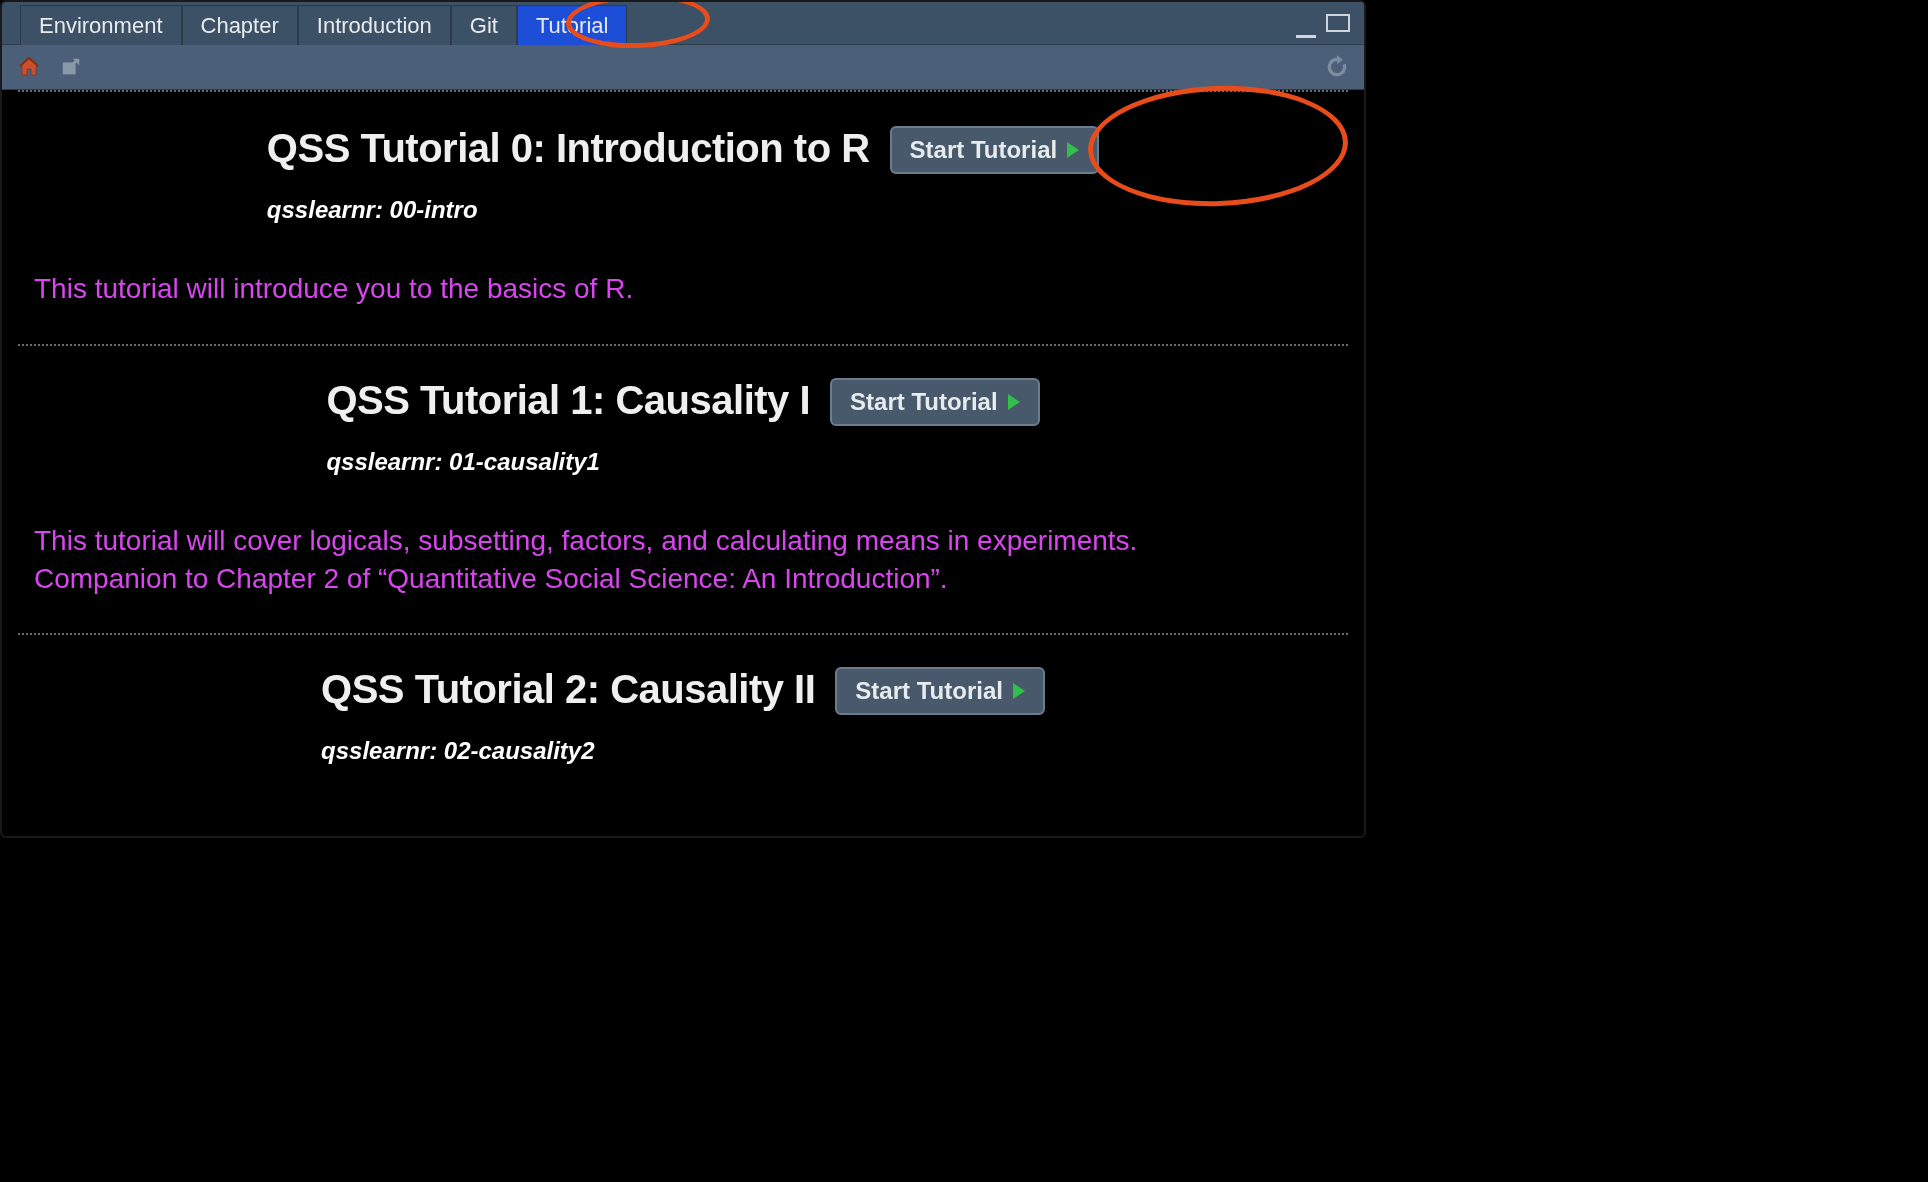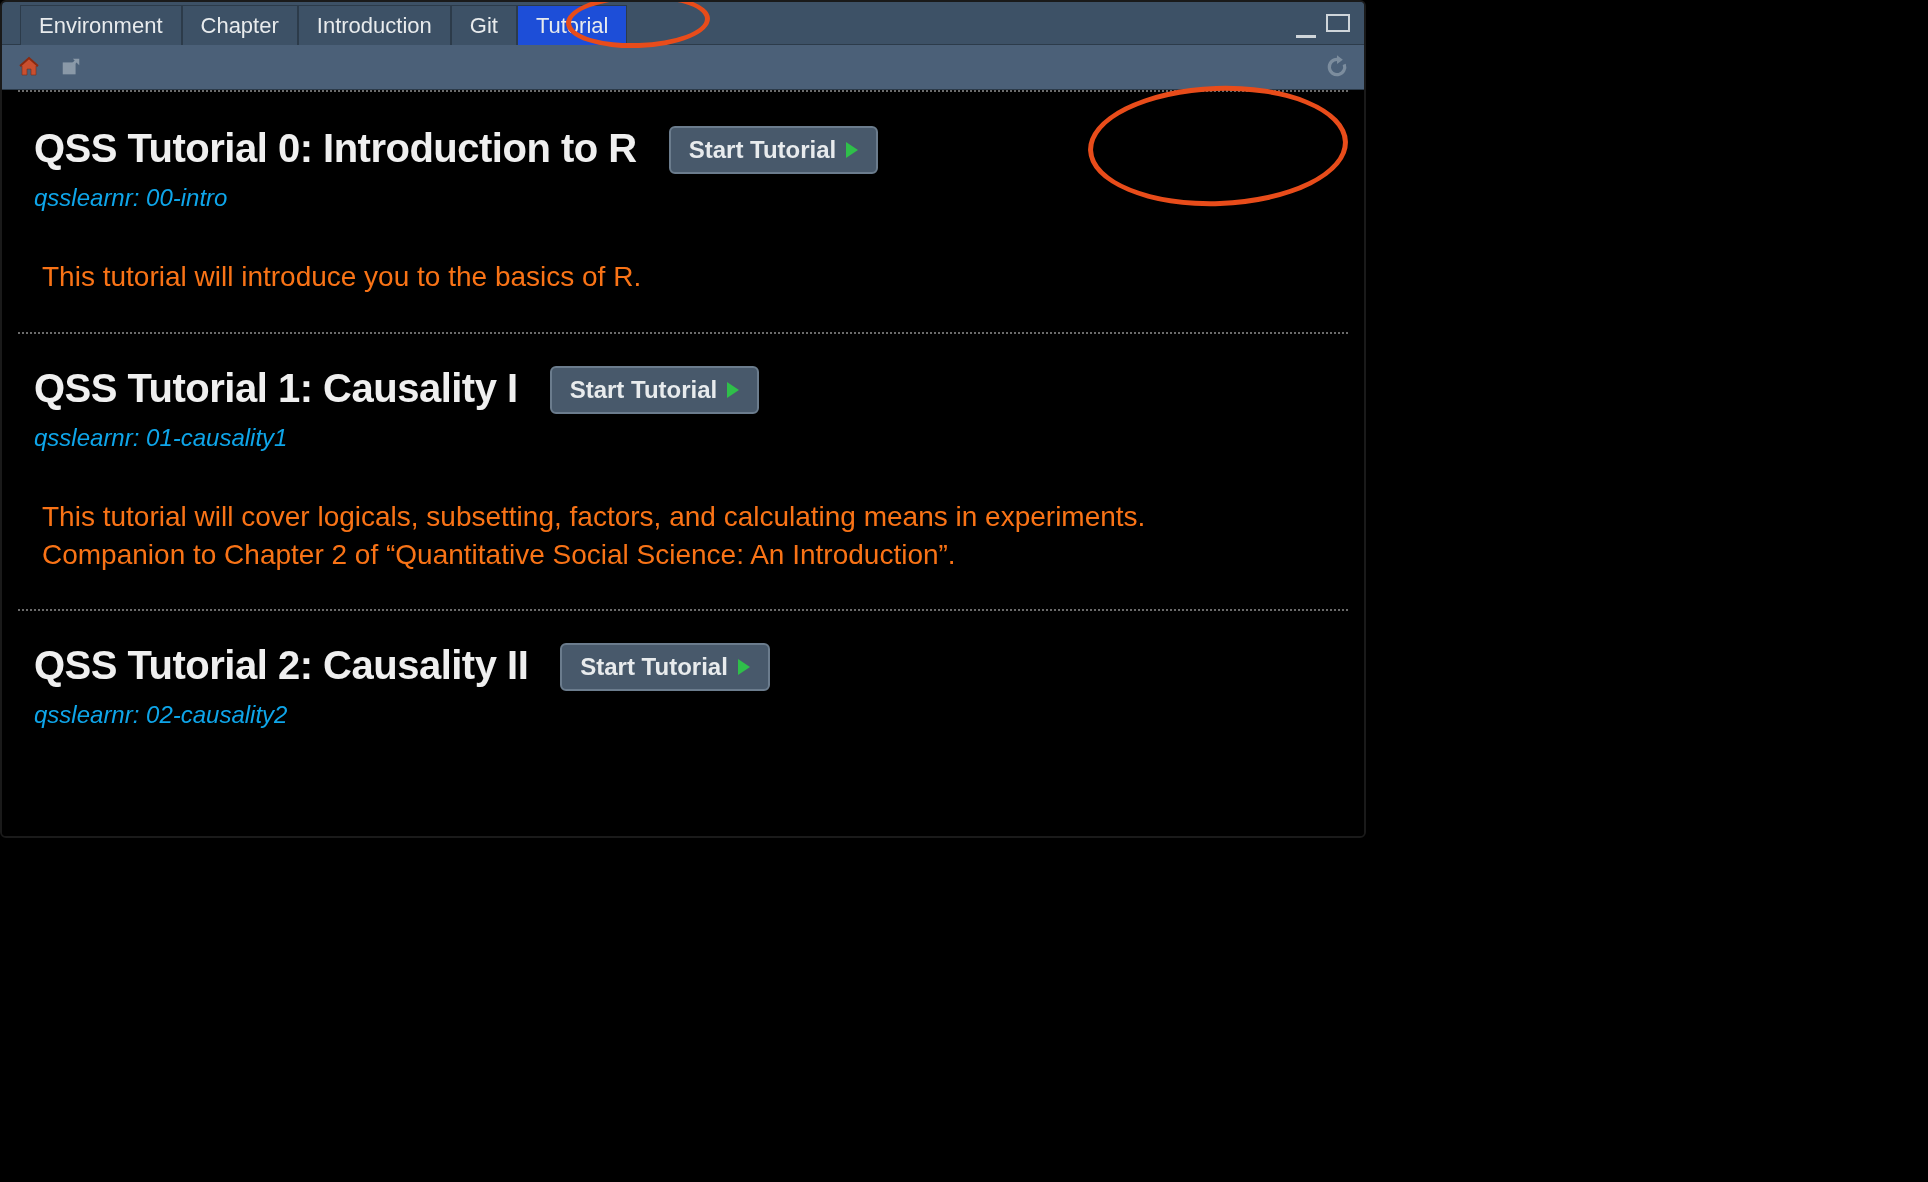--- a/index.html
+++ b/index.html
@@ -123,45 +123,44 @@
       border-top: 2px dotted #6b6b6b;
       position: relative;
     }
     .tutorial-item:first-child {
       border-top: 2px dotted #6b6b6b;
       padding-top: 34px;
     }
     .tutorial-header {
       display: flex;
       align-items: flex-start;
-      justify-content: flex-start;
-      gap: 32px;
+      justify-content: center;
+      gap: 20px;
     }
     .tutorial-title {
       font-size: 40px;
       font-weight: 700;
       color: #efefef;
       letter-spacing: -0.5px;
       line-height: 1.1;
     }
     .tutorial-sub {
       font-size: 24px;
       font-style: italic;
-      color: #0ea5e9;
-      margin-top: 14px;
-      font-weight: 400;
+      color: #ffffff;
+      margin-top: 26px;
+      font-weight: 700;
     }
     .tutorial-desc {
       font-size: 28px;
-      color: #f97316;
+      color: #d946ef;
       margin-top: 46px;
       font-weight: 300;
       line-height: 1.35;
       max-width: 1180px;
-      margin-left: 8px;
     }
     .start-btn {
       background: #48596b;
       color: #e8ebed;
       font-size: 24px;
       border: 2px solid #6b7c8d;
       border-radius: 6px;
       padding: 8px 18px;
       display: inline-flex;
       align-items: center;

